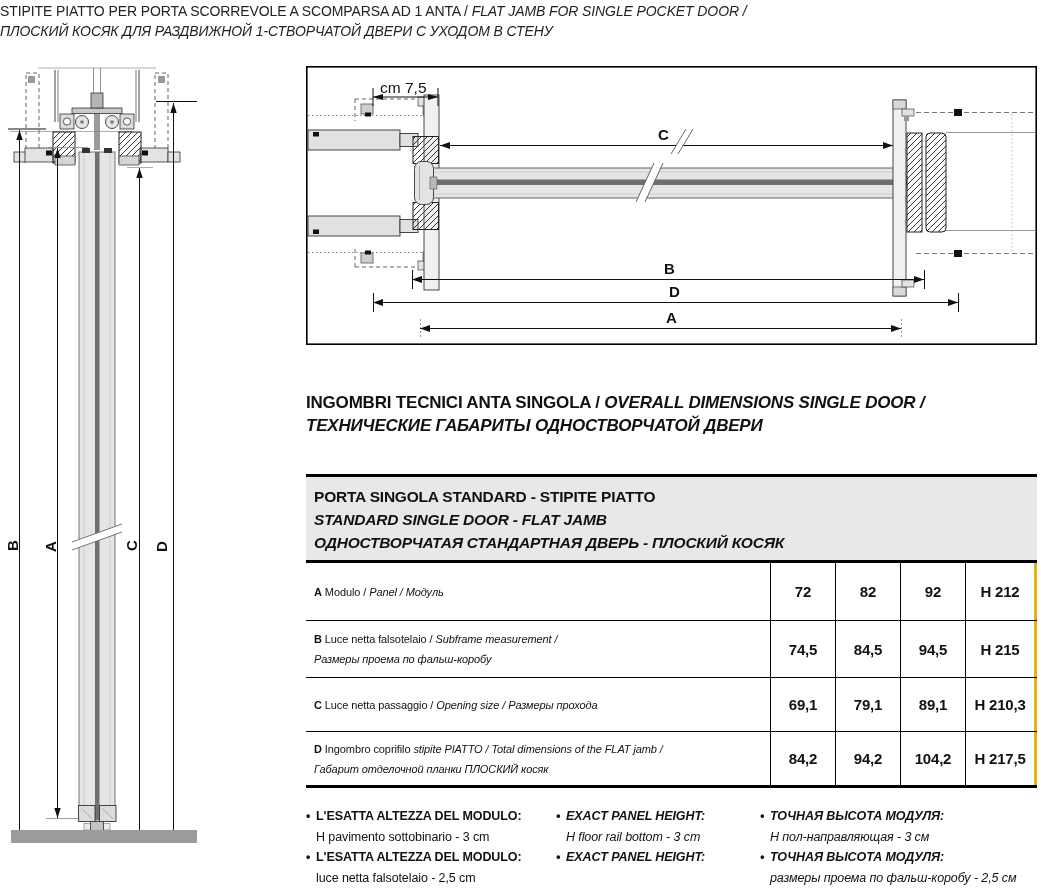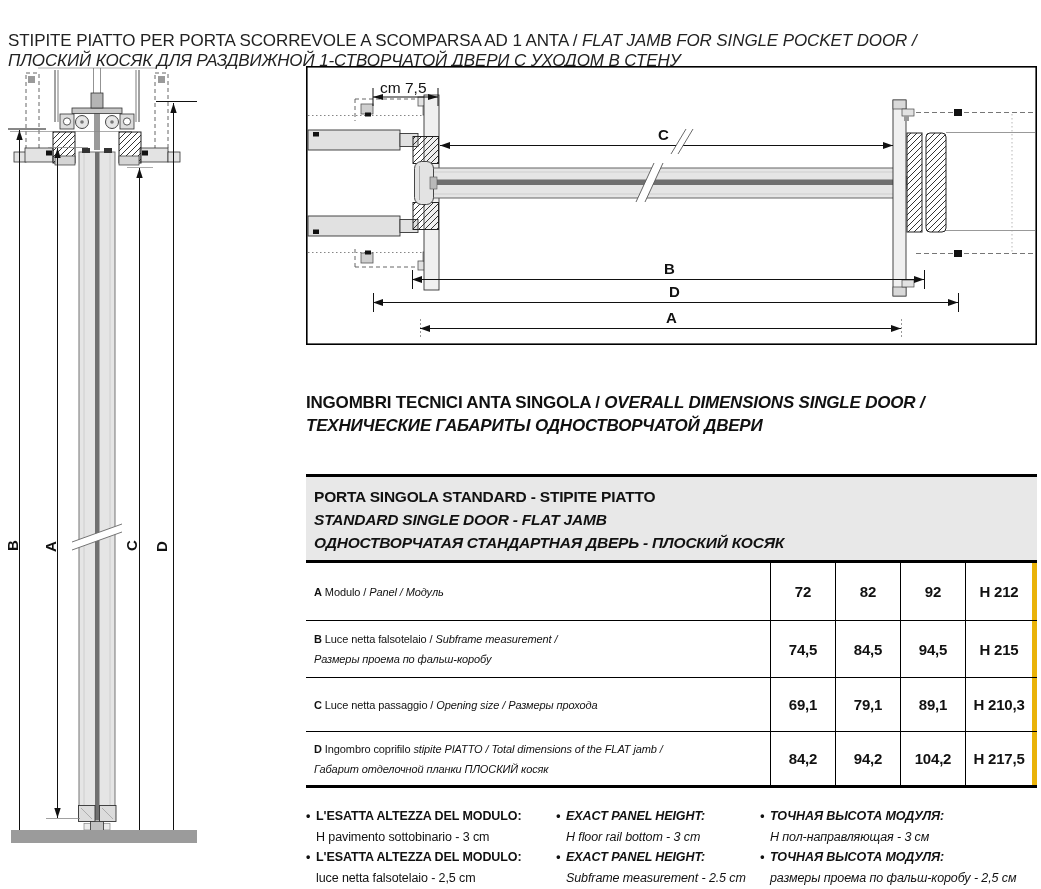--- a/index.html
+++ b/index.html
@@ -1,33 +1,33 @@
 <!DOCTYPE html>
 <html><head>
 <meta charset="utf-8">
 <style>
   html,body{margin:0;padding:0;background:#fff;}
   .page{position:relative;width:1041px;height:889px;background:#fff;overflow:hidden;
         font-family:"Liberation Sans",sans-serif;color:#111;}
   .i{font-style:italic;}
-  .top-header{position:absolute;left:8px;top:1px;font-size:17px;line-height:20px;color:#222;letter-spacing:-0.1px;margin-top:30px;}
+  .top-header{position:absolute;left:0;top:1px;font-size:14px;line-height:20px;color:#222;letter-spacing:-0.1px;}
   .section-heading{position:absolute;left:306px;top:392px;font-size:17px;font-weight:bold;
         line-height:22.5px;letter-spacing:-0.2px;}
   .dim-table{position:absolute;left:306px;top:474px;width:731px;box-sizing:border-box;}
   .tbl-title{box-sizing:border-box;background:#e8e8e8;border-top:3px solid #000;border-bottom:3px solid #000;
         height:89px;padding:8px 0 4px 8px;font-size:15.5px;font-weight:bold;line-height:23px;letter-spacing:-0.2px;}
   .tbl-body{border-bottom:3px solid #000;}
   .tbl-row{display:grid;grid-template-columns:464px 65px 65px 65px 72px;border-bottom:1px solid #000;box-sizing:border-box;}
   .tbl-row:last-child{border-bottom:none;}
   .row-a{height:58px}.row-b{height:57px}.row-c{height:54px}.row-d{height:53px}
   .cell-label{padding:4px 8px;font-size:11px;line-height:20px;display:flex;flex-direction:column;
         justify-content:center;letter-spacing:-0.1px;}
   .cell-val{border-left:1px solid #000;display:flex;align-items:center;justify-content:center;
         font-size:15px;font-weight:bold;letter-spacing:-0.2px;}
-  .cell-val.last{border-right:5px solid #eab308;}
+  .cell-val.last{border-right:3px solid #eab308;}
   .footnotes{position:absolute;left:306px;top:806px;width:731px;display:flex;font-size:12.5px;letter-spacing:-0.1px;}
   .fn-c1{width:250px}.fn-c2{width:204px}.fn-c3{width:277px}
   .fn-title{font-weight:bold;line-height:20.5px;}
   .fn-sub{line-height:20.5px;padding-left:10px;}
   .bullet{display:inline-block;width:10px;}
   svg text{font-family:"Liberation Sans",sans-serif;}
 </style>
 </head>
 <body>
 
@@ -309,21 +309,20 @@
     <div class="fn-c1">
       <div class="fn-title"><span class="bullet">•</span><span>L'ESATTA ALTEZZA DEL MODULO:</span></div>
       <div class="fn-sub">H pavimento sottobinario - 3 cm</div>
       <div class="fn-title"><span class="bullet">•</span><span>L'ESATTA ALTEZZA DEL MODULO:</span></div>
       <div class="fn-sub">luce netta falsotelaio - 2,5 cm</div>
     </div>
     <div class="fn-c2">
       <div class="fn-title i"><span class="bullet">•</span><span>EXACT PANEL HEIGHT:</span></div>
       <div class="fn-sub i">H floor rail bottom - 3 cm</div>
       <div class="fn-title i"><span class="bullet">•</span><span>EXACT PANEL HEIGHT:</span></div>
-      <div class="fn-sub i">Subframe measurement - 2.5 cm</div>
     </div>
     <div class="fn-c3">
       <div class="fn-title i"><span class="bullet">•</span><span>ТОЧНАЯ ВЫСОТА МОДУЛЯ:</span></div>
       <div class="fn-sub i">Н пол-направляющая - 3 см</div>
       <div class="fn-title i"><span class="bullet">•</span><span>ТОЧНАЯ ВЫСОТА МОДУЛЯ:</span></div>
       <div class="fn-sub i">размеры проема по фальш-коробу - 2,5 см</div>
     </div>
   </div>
 
 </div>

